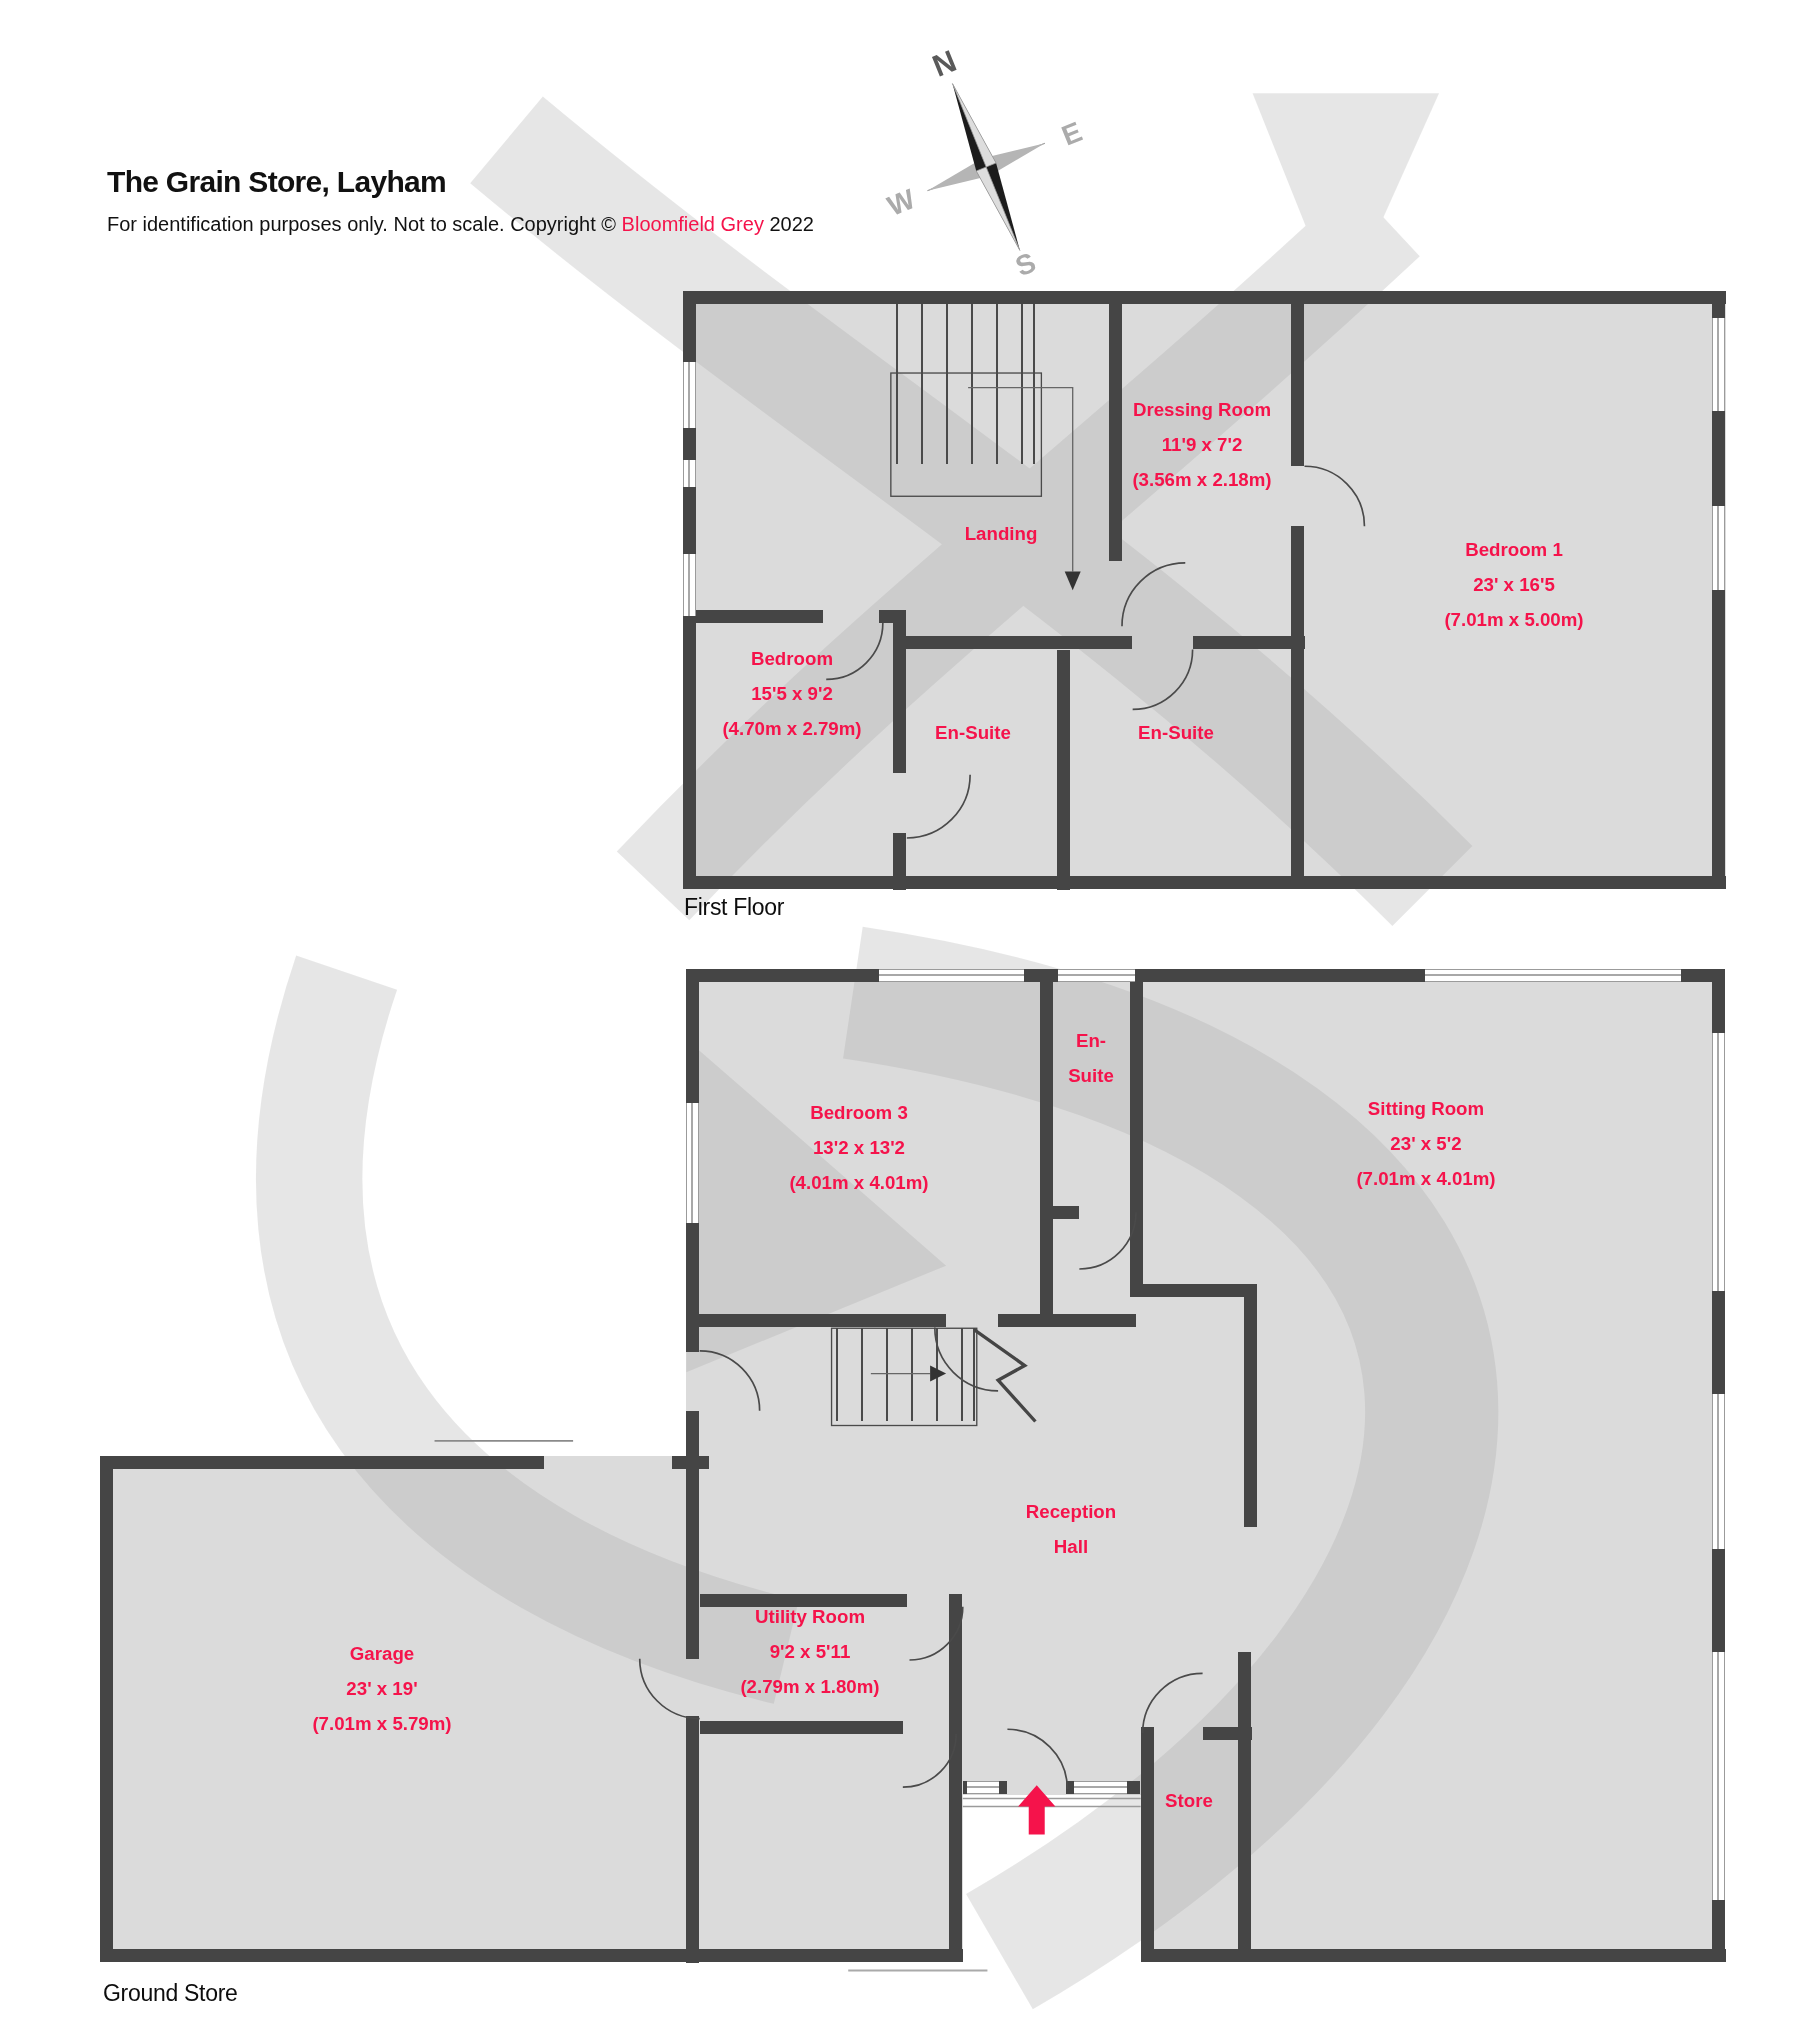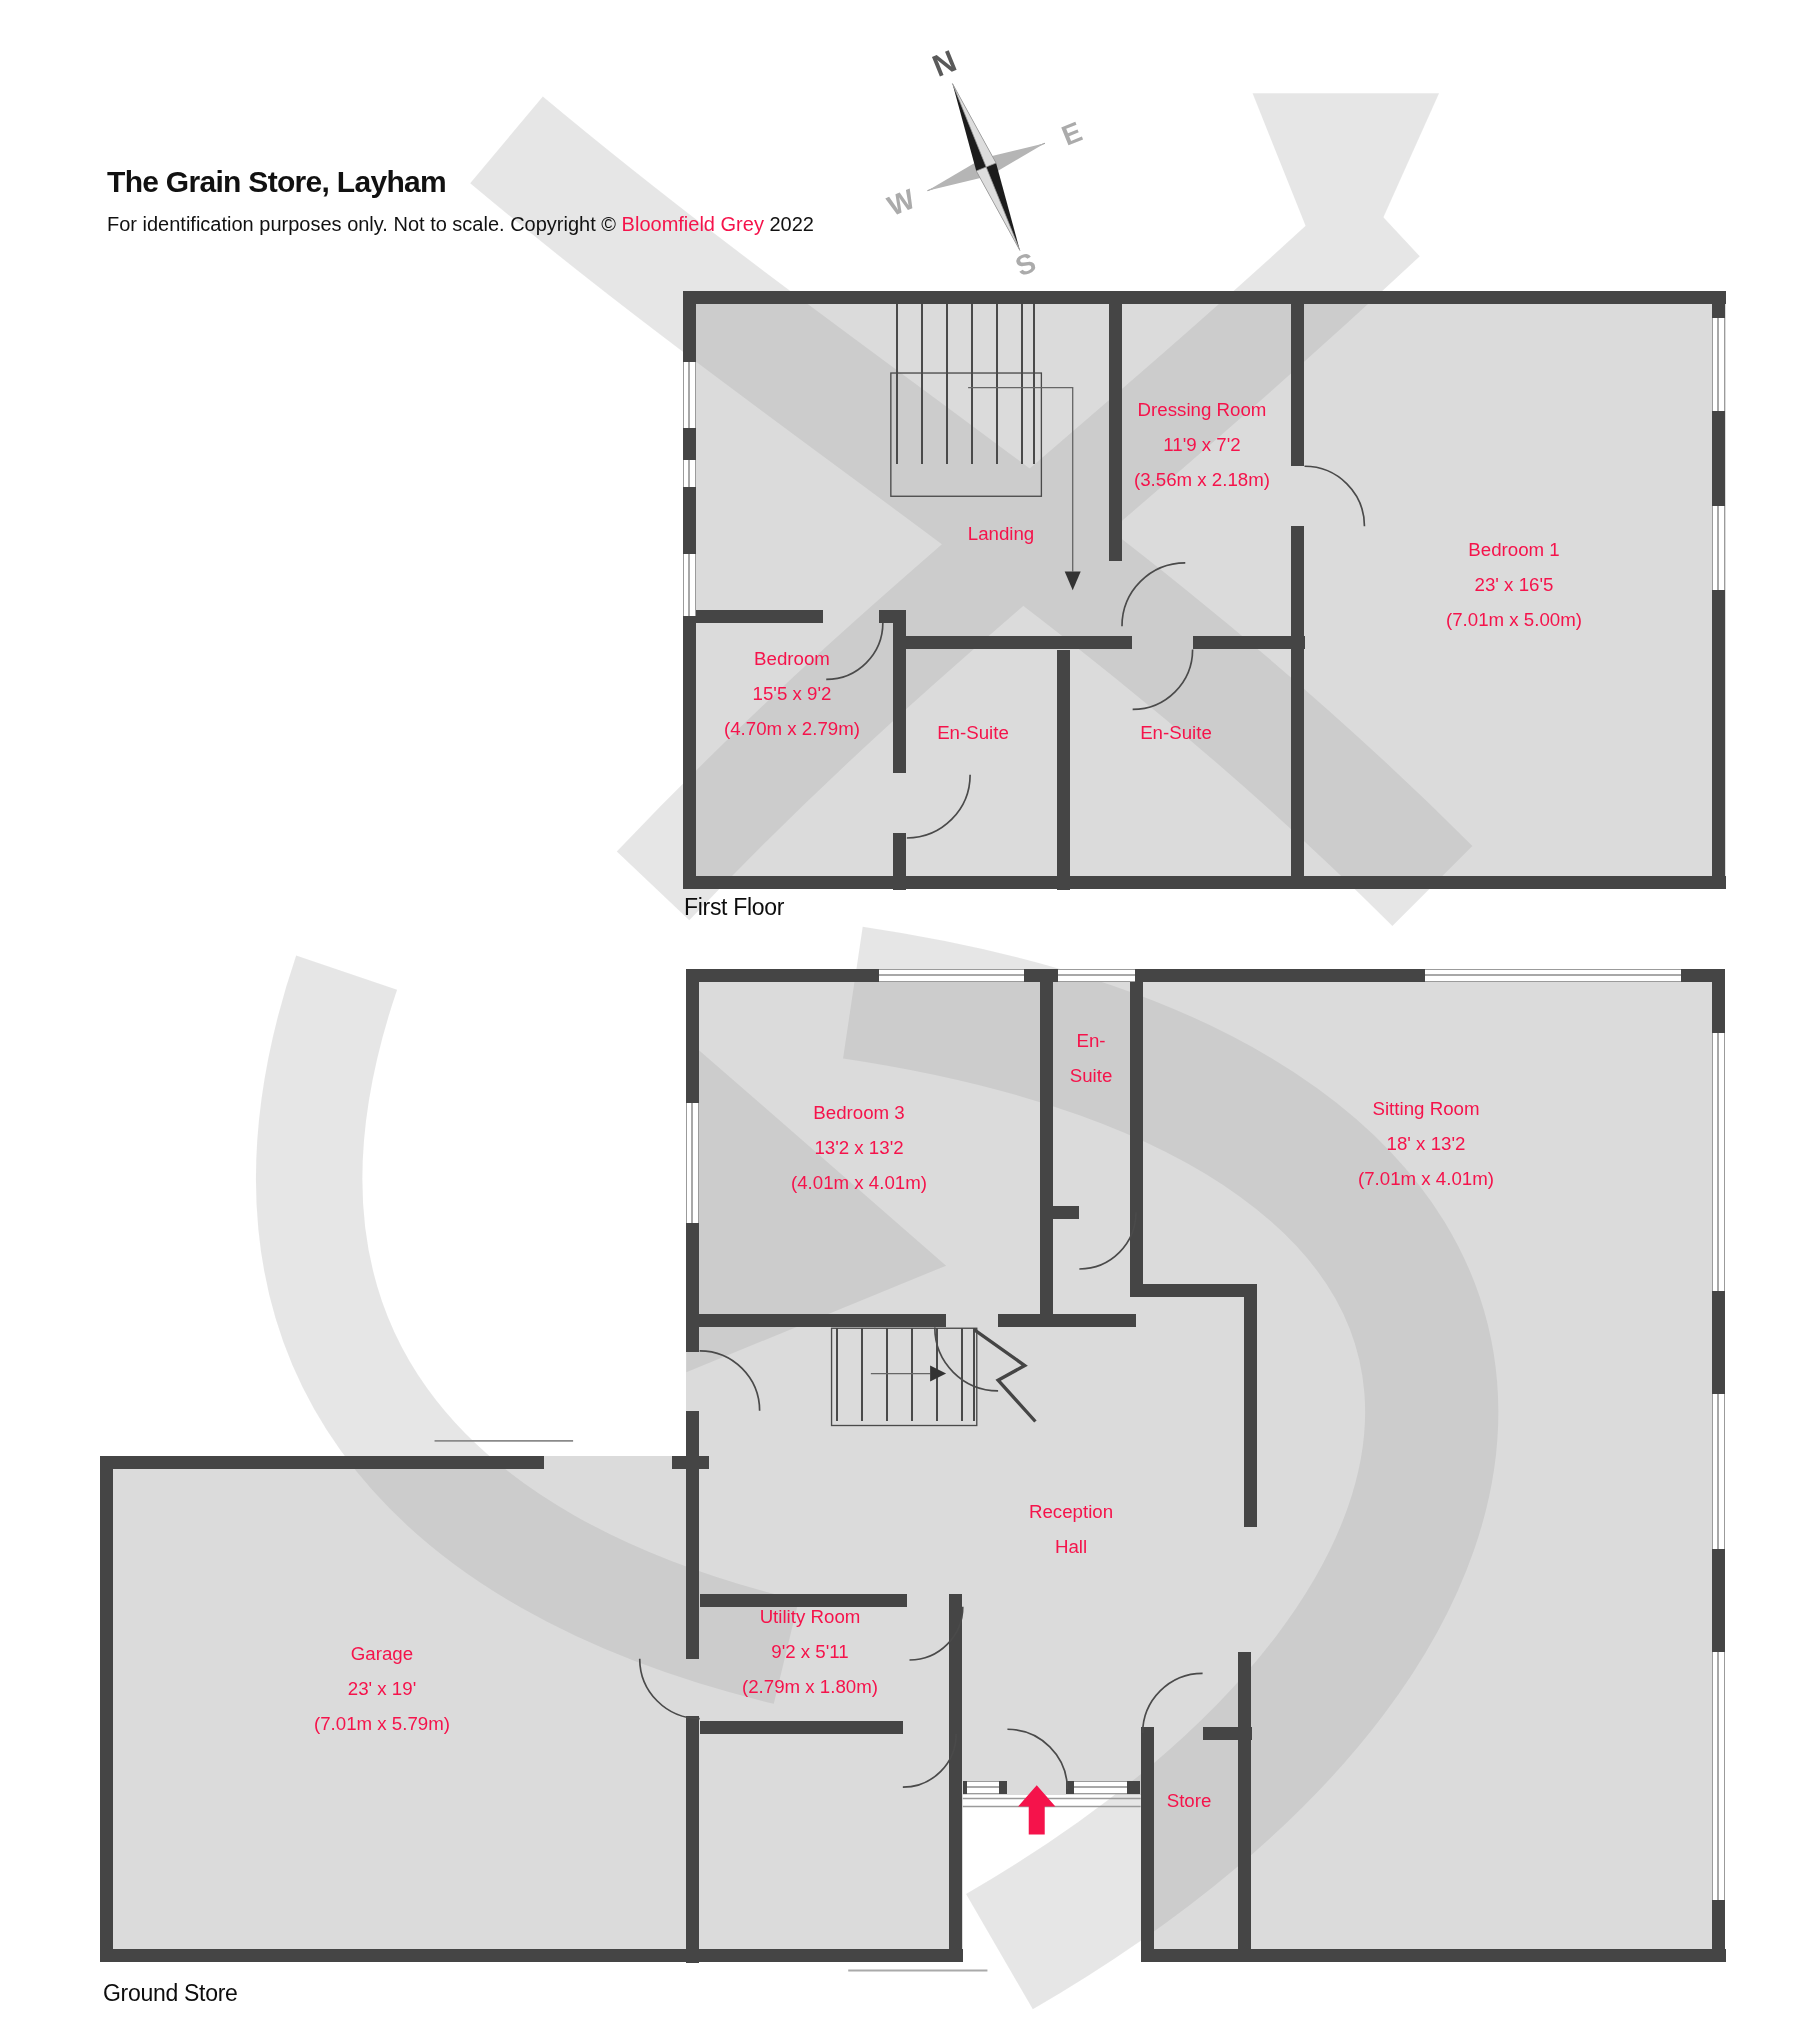--- a/index.html
+++ b/index.html
@@ -11,21 +11,21 @@
   .floor-fill{position:absolute;background:var(--floor);}
   .wall{position:absolute;background:var(--wall);}
   .winH{position:absolute;height:13.3px;background:
         linear-gradient(#9b9b9b 0 1.3px,#ffffff 1.3px 5.3px,#a8a8a8 5.3px 7.3px,#ffffff 7.3px 12px,#9b9b9b 12px 13.3px);}
   .winV{position:absolute;width:13.3px;background:
         linear-gradient(90deg,#9b9b9b 0 1.3px,#ffffff 1.3px 5.3px,#a8a8a8 5.3px 7.3px,#ffffff 7.3px 12px,#9b9b9b 12px 13.3px);}
   .treads{position:absolute;background:repeating-linear-gradient(90deg,#4a4a4a 0 2px,transparent 2px 25px);
           border-right:2px solid #4a4a4a;}
   .label{position:absolute;transform:translateX(-50%);text-align:center;color:var(--accent);
          font-size:18.7px;line-height:35px;white-space:nowrap;z-index:40;}
-  .label span{display:block;}
+  .label span{display:block;font-weight:bold;}
   .label span:empty{display:none;}
   .caption{position:absolute;color:#0d0d0d;font-size:23px;z-index:40;letter-spacing:-0.3px;}
   .title{position:absolute;left:107px;top:165px;color:#111;font-size:30px;font-weight:700;letter-spacing:-0.7px;z-index:40;}
   .subtitle{position:absolute;left:107px;top:213px;color:#111;font-size:20px;z-index:40;}
   .subtitle .brand{color:var(--accent);}
   svg{position:absolute;left:0;top:0;}
   .z-watermark{z-index:5;}
   .z-floor{z-index:1;}
   .z-wall{z-index:10;}
   .z-win{z-index:15;}
@@ -199,21 +199,21 @@
     <span>Bedroom 3</span>
     <span>13'2 x 13'2</span>
     <span>(4.01m x 4.01m)</span>
   </div>
   <div class="label" style="left:1091px;top:1023px">
     <span>En-</span>
     <span>Suite</span>
   </div>
   <div class="label" style="left:1426px;top:1091px">
     <span>Sitting Room</span>
-    <span>18' x 13'2</span>
+    <span>23' x 5'2</span>
     <span>(7.01m x 4.01m)</span>
   </div>
   <div class="label" style="left:1071px;top:1494px">
     <span>Reception</span>
     <span>Hall</span>
   </div>
   <div class="label" style="left:810px;top:1599px">
     <span>Utility Room</span>
     <span>9'2 x 5'11</span>
     <span>(2.79m x 1.80m)</span>

